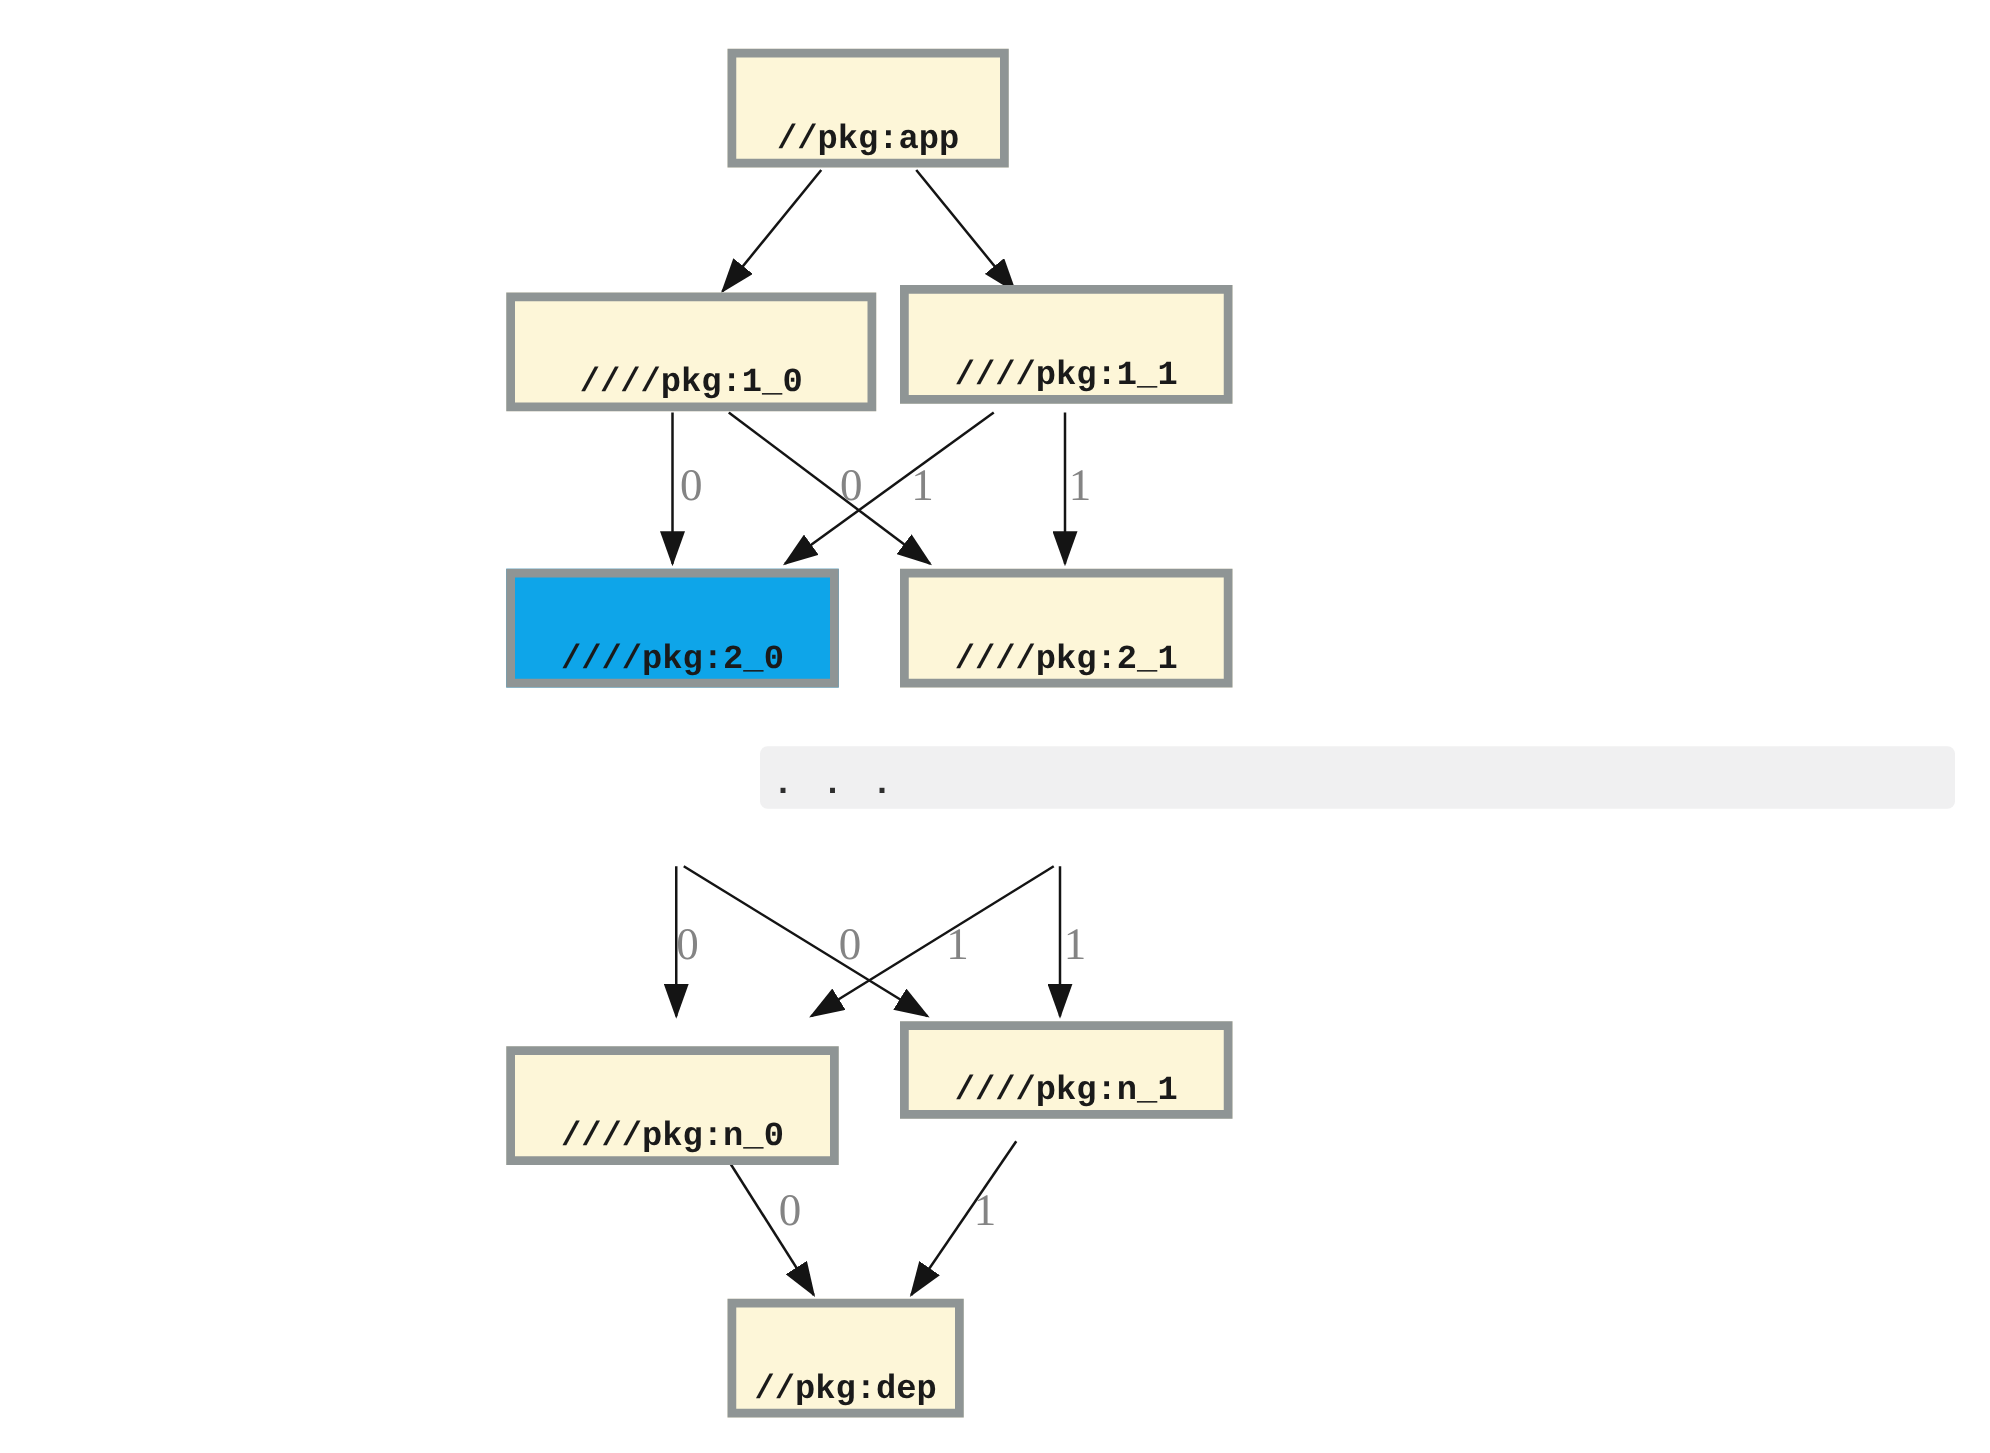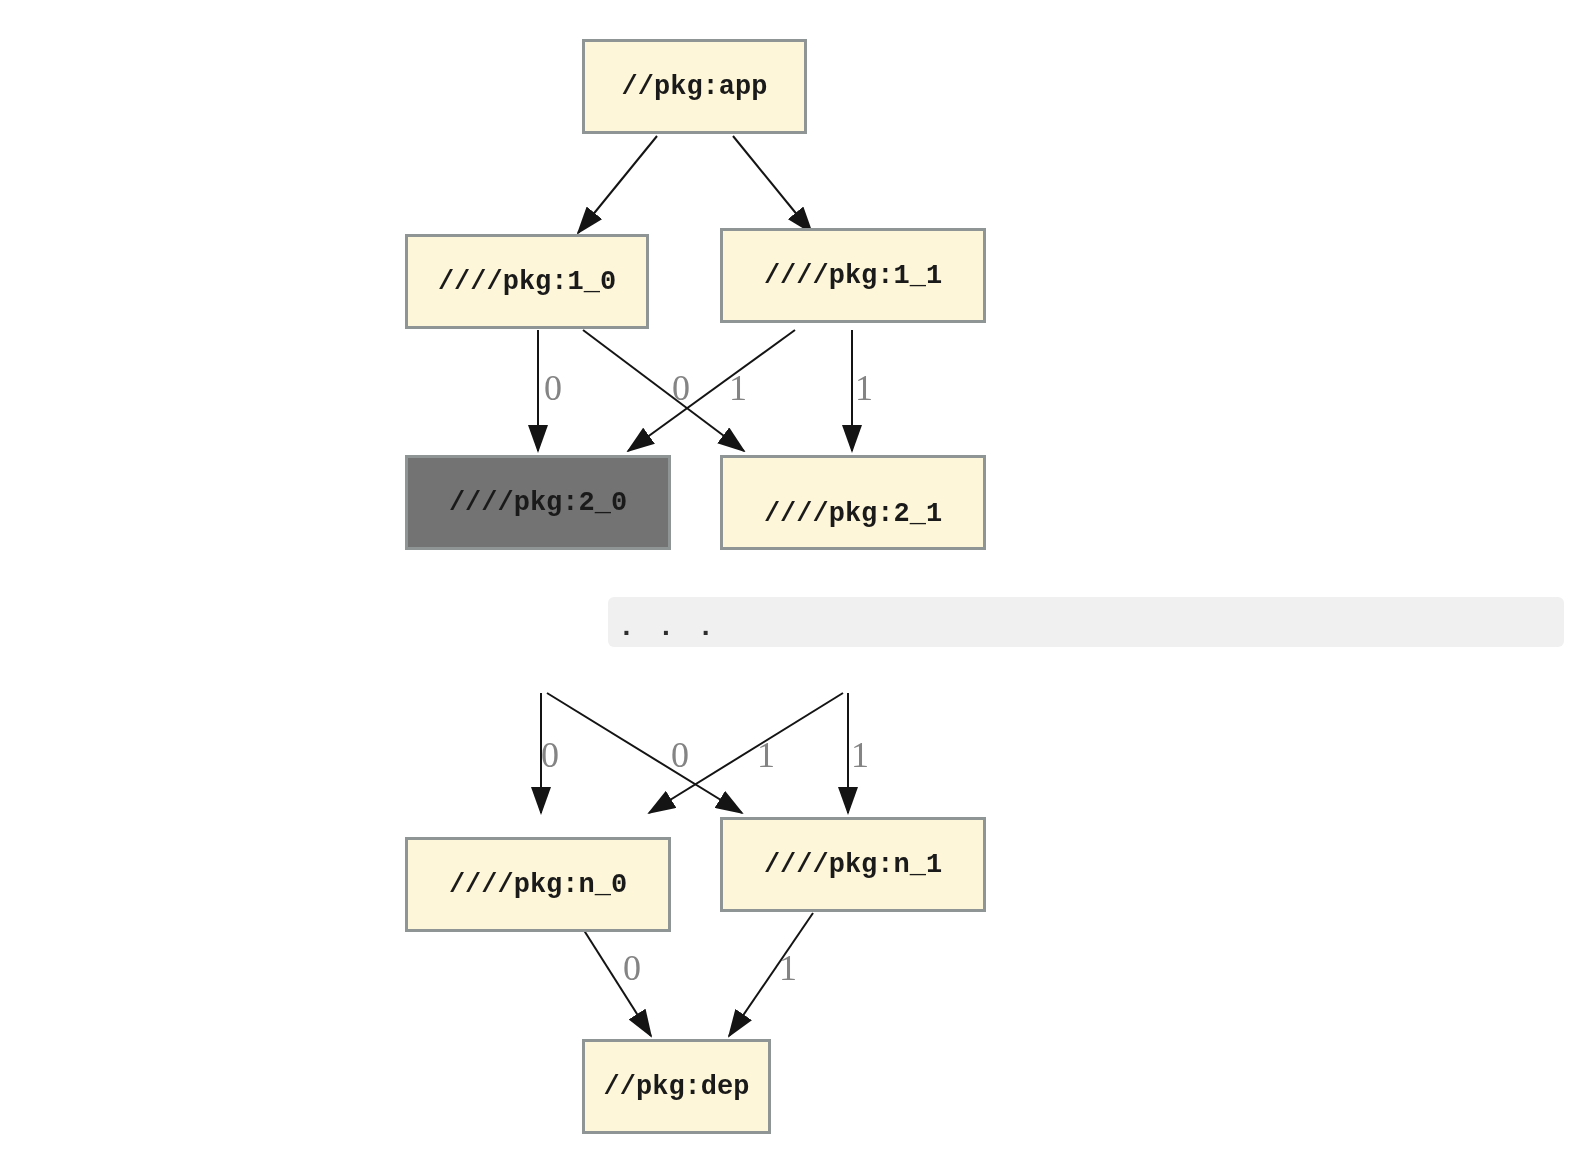--- a/index.html
+++ b/index.html
@@ -1,20 +1,20 @@
 <!DOCTYPE html>
 <html><head>
 <meta charset="utf-8">
 <style>
   html,body{margin:0;padding:0;background:#ffffff;}
   #canvas{position:relative;width:1592px;height:1162px;background:#ffffff;overflow:hidden;
           font-family:"Liberation Sans",sans-serif;}
   #edges-svg{position:absolute;left:0;top:0;width:1592px;height:1162px;}
-  .node{position:absolute;box-sizing:border-box;border:3px solid #3b82f6;background:#FDF6D8;
-        display:flex;align-items:center;justify-content:center;}
+  .node{position:absolute;box-sizing:border-box;border:7px solid #3b82f6;background:#FDF6D8;
+        display:flex;align-items:flex-end;justify-content:center;}
   .node-label{font-family:"Liberation Mono","DejaVu Sans Mono",monospace;font-weight:700;
               font-size:27px;color:#1a1a1a;white-space:pre;}
   .edge-label{position:absolute;font-family:"Liberation Serif","DejaVu Serif",serif;
               font-size:36px;line-height:1;color:#848484;white-space:pre;}
   .ellipsis-bar{position:absolute;background:#F0F0F1;border-radius:6px;}
   .ellipsis-text{position:absolute;font-family:"Liberation Mono","DejaVu Sans Mono",monospace;
                  font-weight:700;font-size:28px;line-height:1;letter-spacing:3px;color:#2E2E2E;
                  white-space:pre;}
 </style>
 </head>
@@ -40,36 +40,36 @@
         <line x1="848" y1="693" x2="848" y2="813" stroke="#141414" stroke-width="2" marker-end="url(#arrowhead)"></line>
         <line x1="573" y1="913" x2="651" y2="1036" stroke="#141414" stroke-width="2" marker-end="url(#arrowhead)"></line>
         <line x1="813" y1="913" x2="729" y2="1036" stroke="#141414" stroke-width="2" marker-end="url(#arrowhead)"></line>
       </g>
   </svg>
 
   <div id="nodes-layer">
       <div class="node" style="left: 582px; top: 39px; width: 225px; height: 95px; background: rgb(253, 246, 216); border-color: rgb(143, 149, 149);">
         <span class="node-label" style="color: rgb(26, 26, 26);">//pkg:app</span>
       </div>
-      <div class="node" style="left: 405px; top: 234px; width: 244px; height: 95px; background: rgb(253, 246, 216); border-color: rgb(143, 149, 149);">
+      <div class="node" style="left: 405px; top: 234px; width: 296px; height: 95px; background: rgb(253, 246, 216); border-color: rgb(143, 149, 149);">
         <span class="node-label" style="color: rgb(26, 26, 26);">////pkg:1_0</span>
       </div>
       <div class="node" style="left: 720px; top: 228px; width: 266px; height: 95px; background: rgb(253, 246, 216); border-color: rgb(143, 149, 149);">
         <span class="node-label" style="color: rgb(26, 26, 26);">////pkg:1_1</span>
       </div>
-      <div class="node" style="left: 405px; top: 455px; width: 266px; height: 95px; background: #737373; border-color: rgb(143, 149, 149);">
+      <div class="node" style="left: 405px; top: 455px; width: 266px; height: 95px; background: #0ea5e9; border-color: rgb(143, 149, 149);">
         <span class="node-label" style="color: rgb(26, 26, 26);">////pkg:2_0</span>
       </div>
       <div class="node" style="left: 720px; top: 455px; width: 266px; height: 95px; background: rgb(253, 246, 216); border-color: rgb(143, 149, 149);">
         <span class="node-label" style="color: rgb(26, 26, 26); margin-top: 22px;">////pkg:2_1</span>
       </div>
       <div class="node" style="left: 405px; top: 817px; width: 266px; height: 95px; background: rgb(253, 246, 216); border-color: rgb(143, 149, 149); margin-top: 20px;">
         <span class="node-label" style="color: rgb(26, 26, 26);">////pkg:n_0</span>
       </div>
-      <div class="node" style="left: 720px; top: 817px; width: 266px; height: 95px; background: rgb(253, 246, 216); border-color: rgb(143, 149, 149);">
+      <div class="node" style="left: 720px; top: 817px; width: 266px; height: 78px; background: rgb(253, 246, 216); border-color: rgb(143, 149, 149);">
         <span class="node-label" style="color: rgb(26, 26, 26);">////pkg:n_1</span>
       </div>
       <div class="node" style="left: 582px; top: 1039px; width: 189px; height: 95px; background: rgb(253, 246, 216); border-color: rgb(143, 149, 149);">
         <span class="node-label" style="color: rgb(26, 26, 26);">//pkg:dep</span>
       </div>
     </div>
   <div id="labels-layer">
       <span class="edge-label" style="left: 544px; top: 370px; color: rgb(132, 132, 132);">0</span>
       <span class="edge-label" style="left: 729px; top: 370px; color: rgb(132, 132, 132);">1</span>
       <span class="edge-label" style="left: 672px; top: 370px; color: rgb(132, 132, 132);">0</span>

